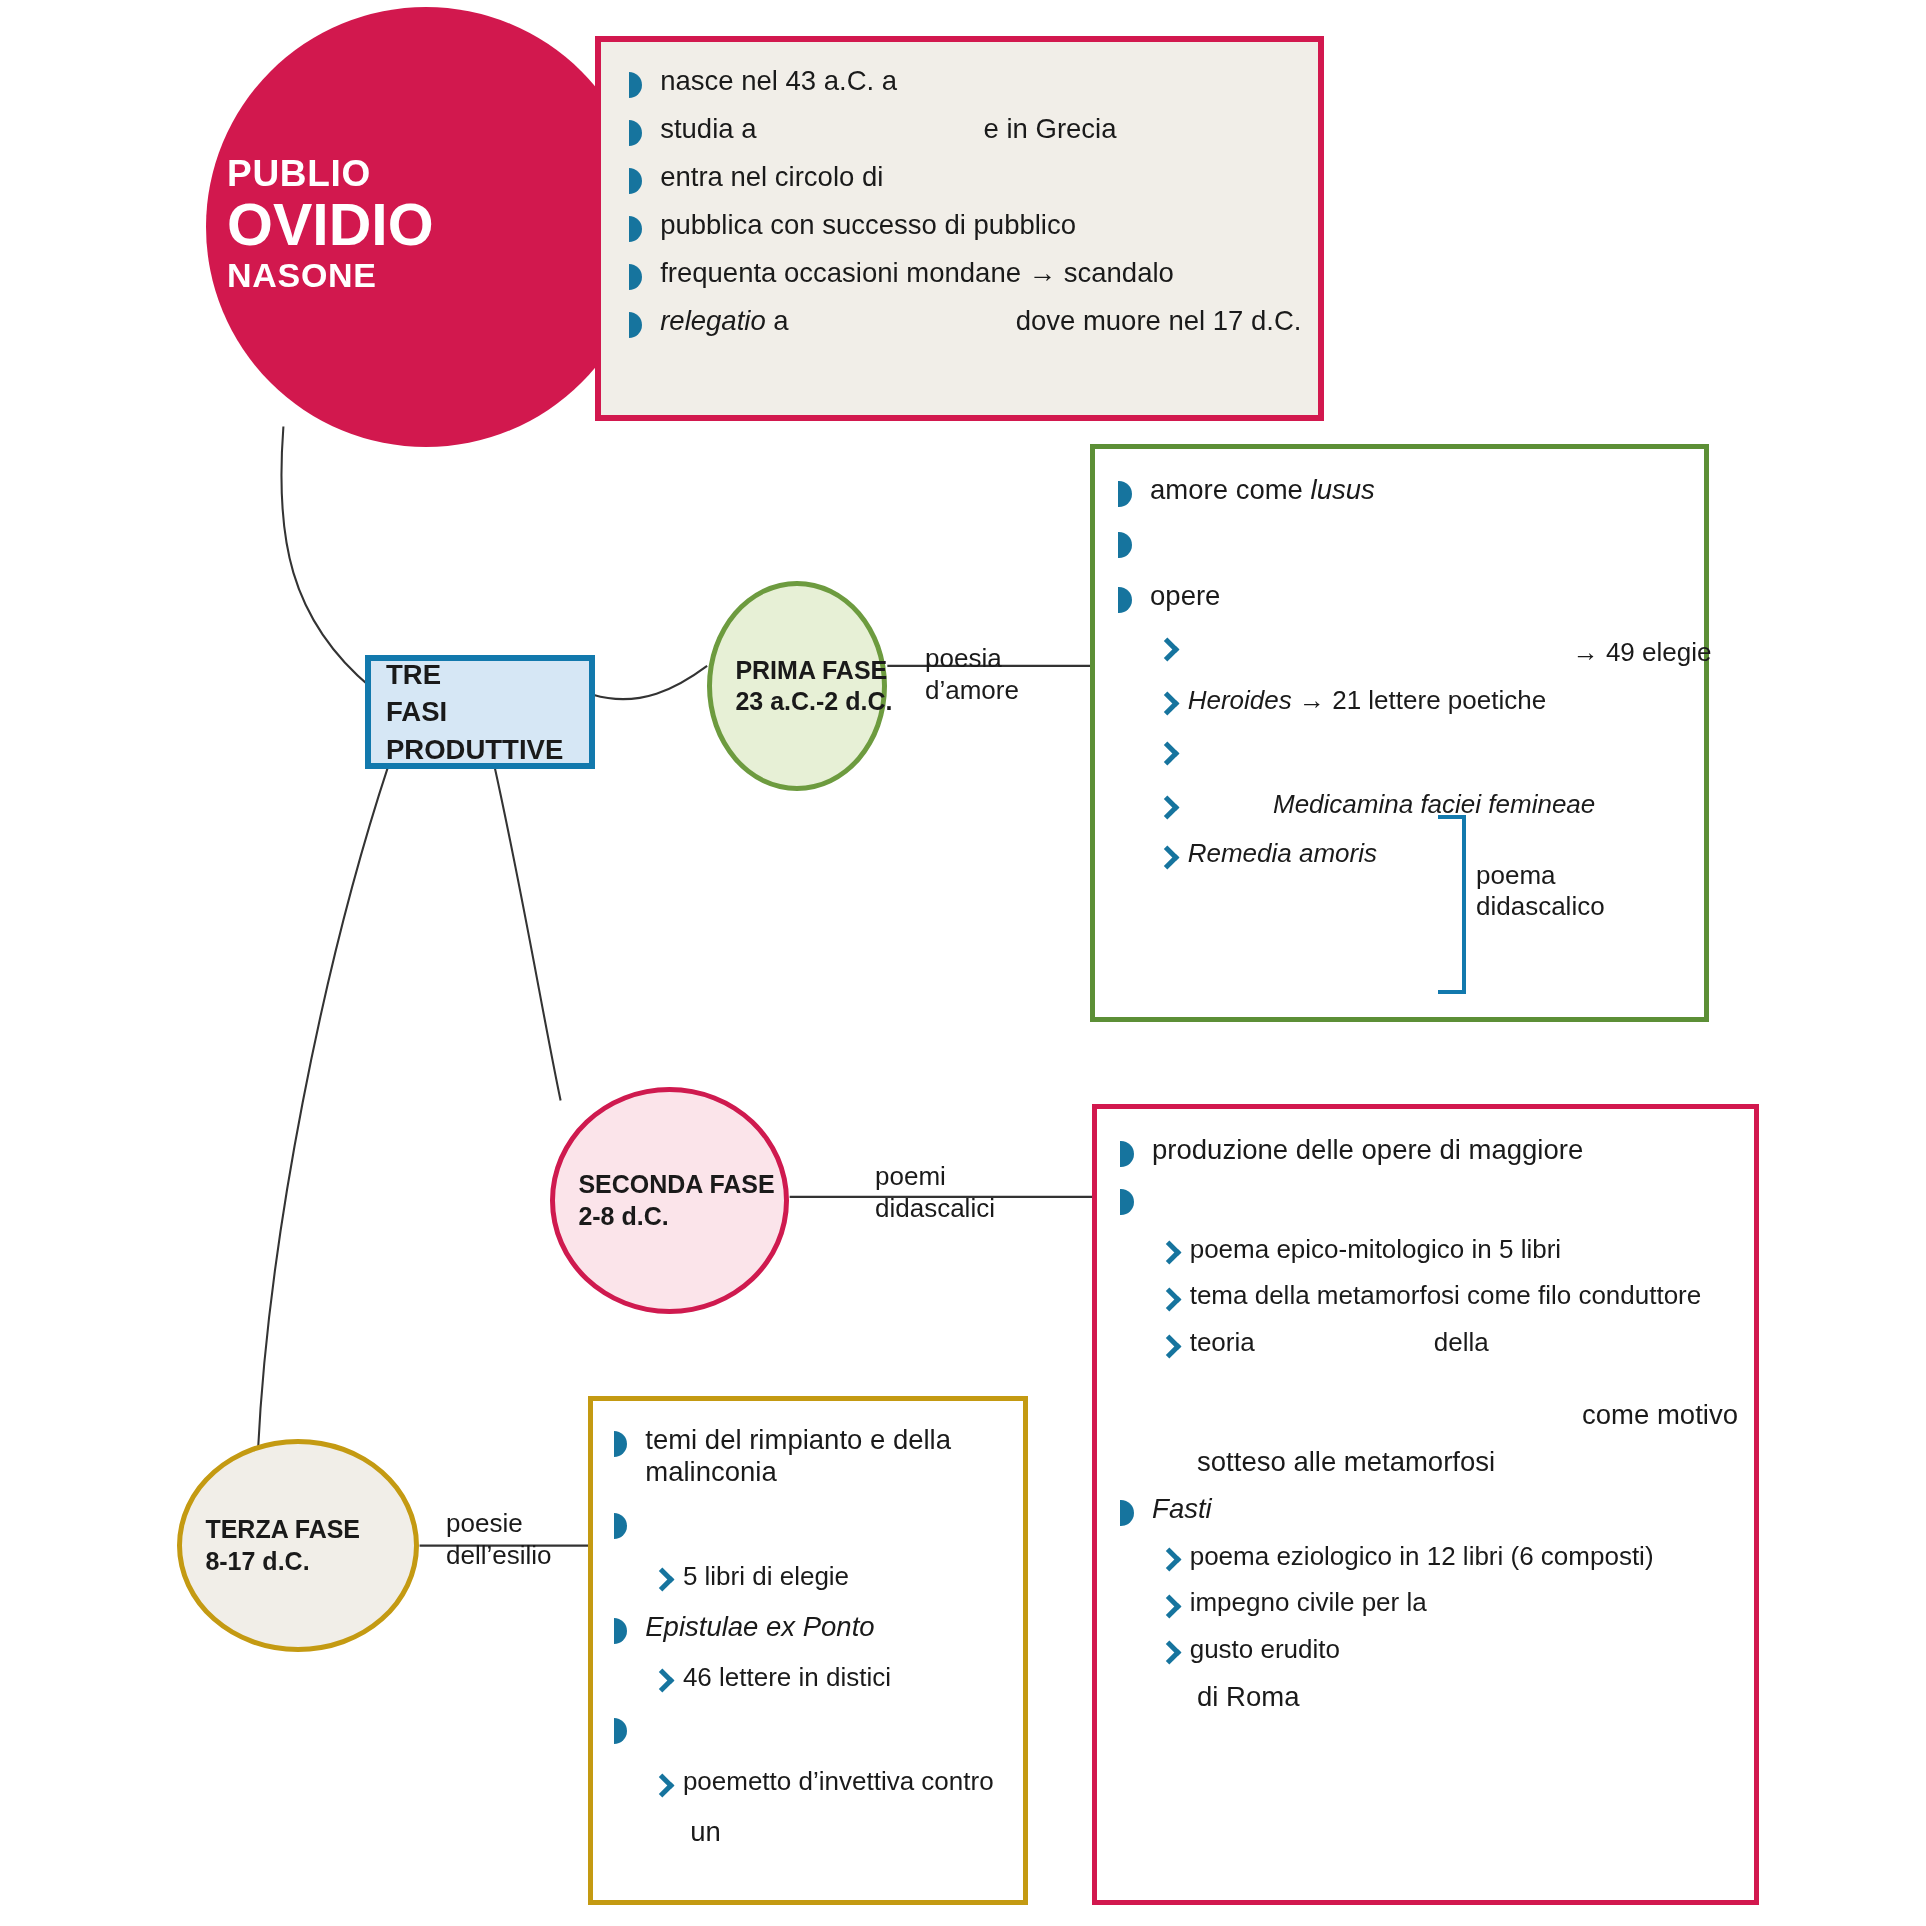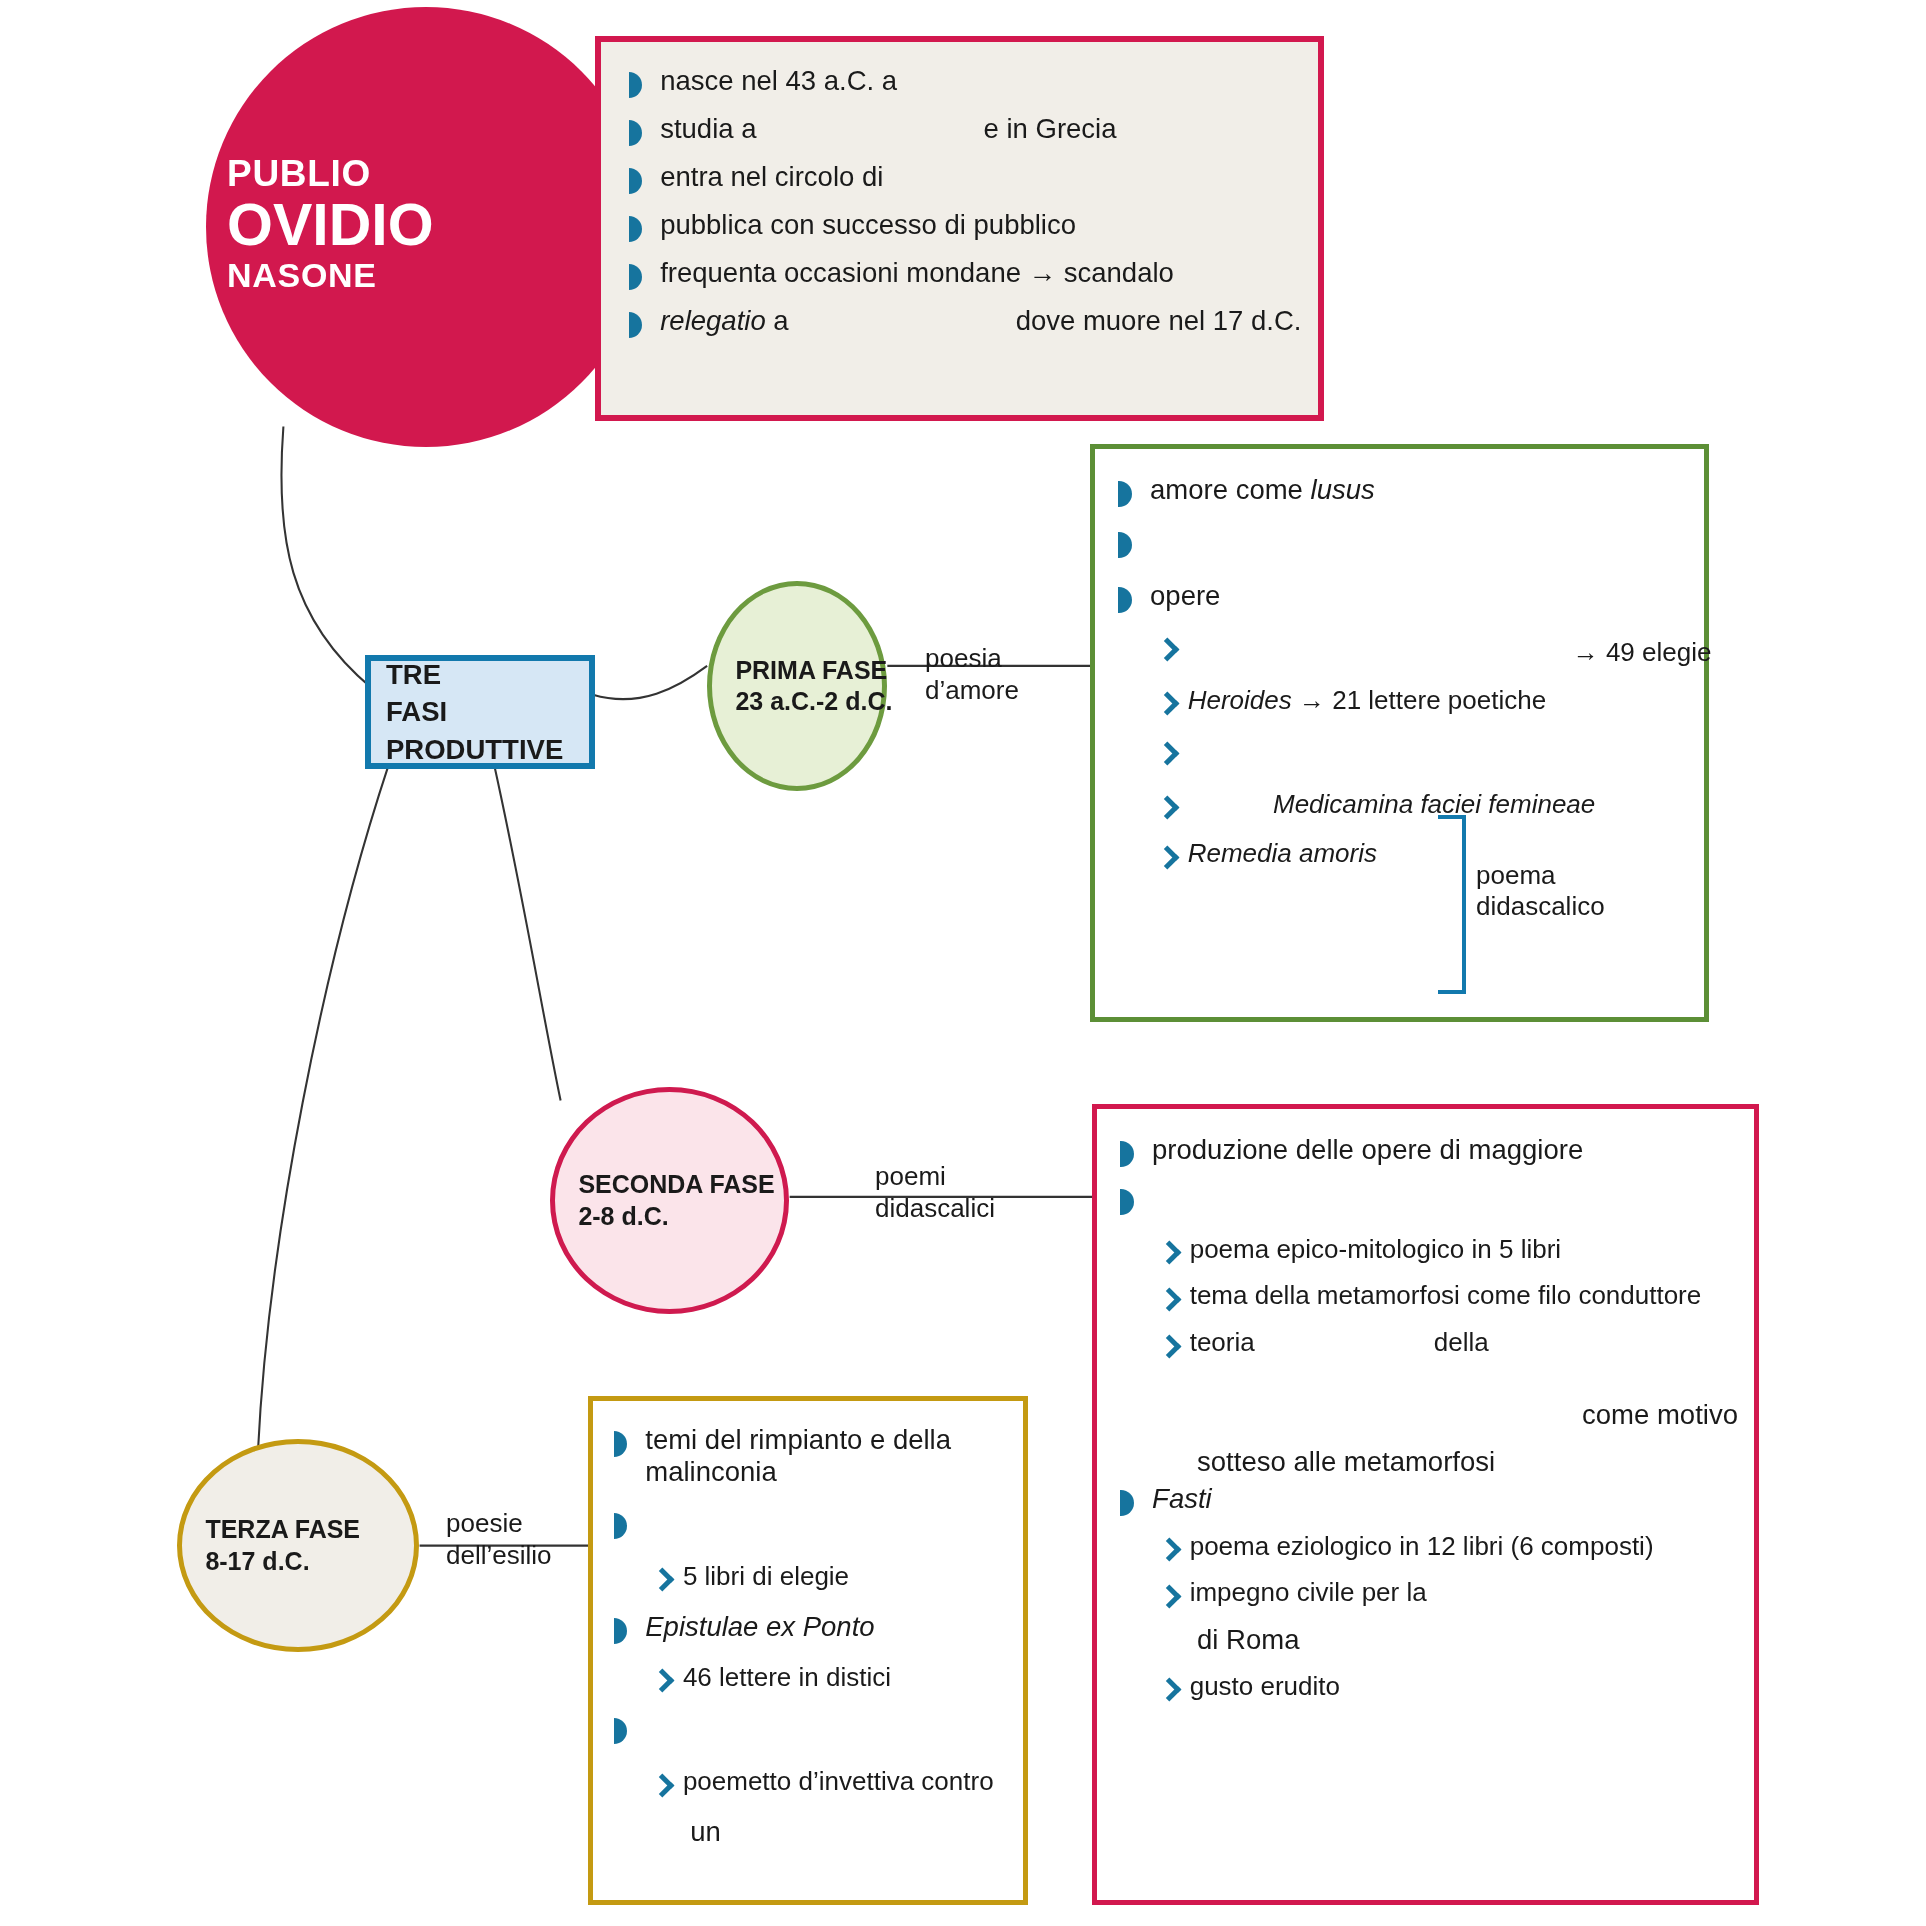--- a/index.html
+++ b/index.html
@@ -238,52 +238,52 @@
       <div class="row" style="margin-bottom: 15px; margin-left: 39px;">
         <span class="b2">
           <i class="chev"></i>
         </span>
         <div class="sub" style="width: 100%;">teoria<span class="blank" style="width: 179px;"></span><span>della</span></div>
       </div>
       <div class="row" style="margin-bottom: 15px; margin-left: 45px;">
         <span class="b1"></span>
         <div class="txt" style="width: 100%; margin-top: 20px;"><span class="blank" style="width: 206px; height: 30px;"></span><span class="blank" style="width: 179px;"></span><span>come motivo</span></div>
       </div>
-      <div class="row" style="margin-bottom: 5px; margin-left: 45px;">
+      <div class="row" style="margin-bottom: 15px; margin-left: 45px;">
         <span class="b1"></span>
         <div class="txt" style="width: 100%;">sotteso alle metamorfosi</div>
       </div>
       <div class="row" style="margin-bottom: 15px; margin-left: 0px;">
         <span class="b1">
           <i class="half"></i>
         </span>
         <div class="txt" style="width: 100%;"><em>Fasti</em></div>
       </div>
       <div class="row" style="margin-bottom: 15px; margin-left: 39px;">
         <span class="b2">
           <i class="chev"></i>
         </span>
         <div class="sub" style="width: 100%;">poema eziologico in 12 libri (6 composti)</div>
       </div>
       <div class="row" style="margin-bottom: 15px; margin-left: 39px;">
         <span class="b2">
           <i class="chev"></i>
         </span>
         <div class="sub" style="width: 100%;">impegno civile per la</div>
+      </div>
+      <div class="row" style="margin-bottom: 15px; margin-left: 39px;">
+        <span class="b2">
+          <i class="chev"></i>
+        </span>
+        <div class="sub" style="width: 100%;">gusto erudito</div>
       </div>
       <div class="row" style="margin-bottom: 15px; margin-left: 45px;">
         <span class="b1"></span>
         <div class="txt" style="width: 100%;">di Roma</div>
       </div>
-      <div class="row" style="margin-bottom: 15px; margin-left: 39px;">
-        <span class="b2">
-          <i class="chev"></i>
-        </span>
-        <div class="sub" style="width: 100%;">gusto erudito</div>
-      </div>
     </div>
 
   <div class="panel gold" id="terza-box" style="left:588px;top:1396px;width:440px;height:509px;padding:23.4px 20.6px;">
       <div class="row" style="margin-bottom: 18px; margin-left: 0px;">
         <span class="b1">
           <i class="half"></i>
         </span>
         <div class="txt" style="width: 100%;">temi del rimpianto e della
 malinconia</div>
       </div>

